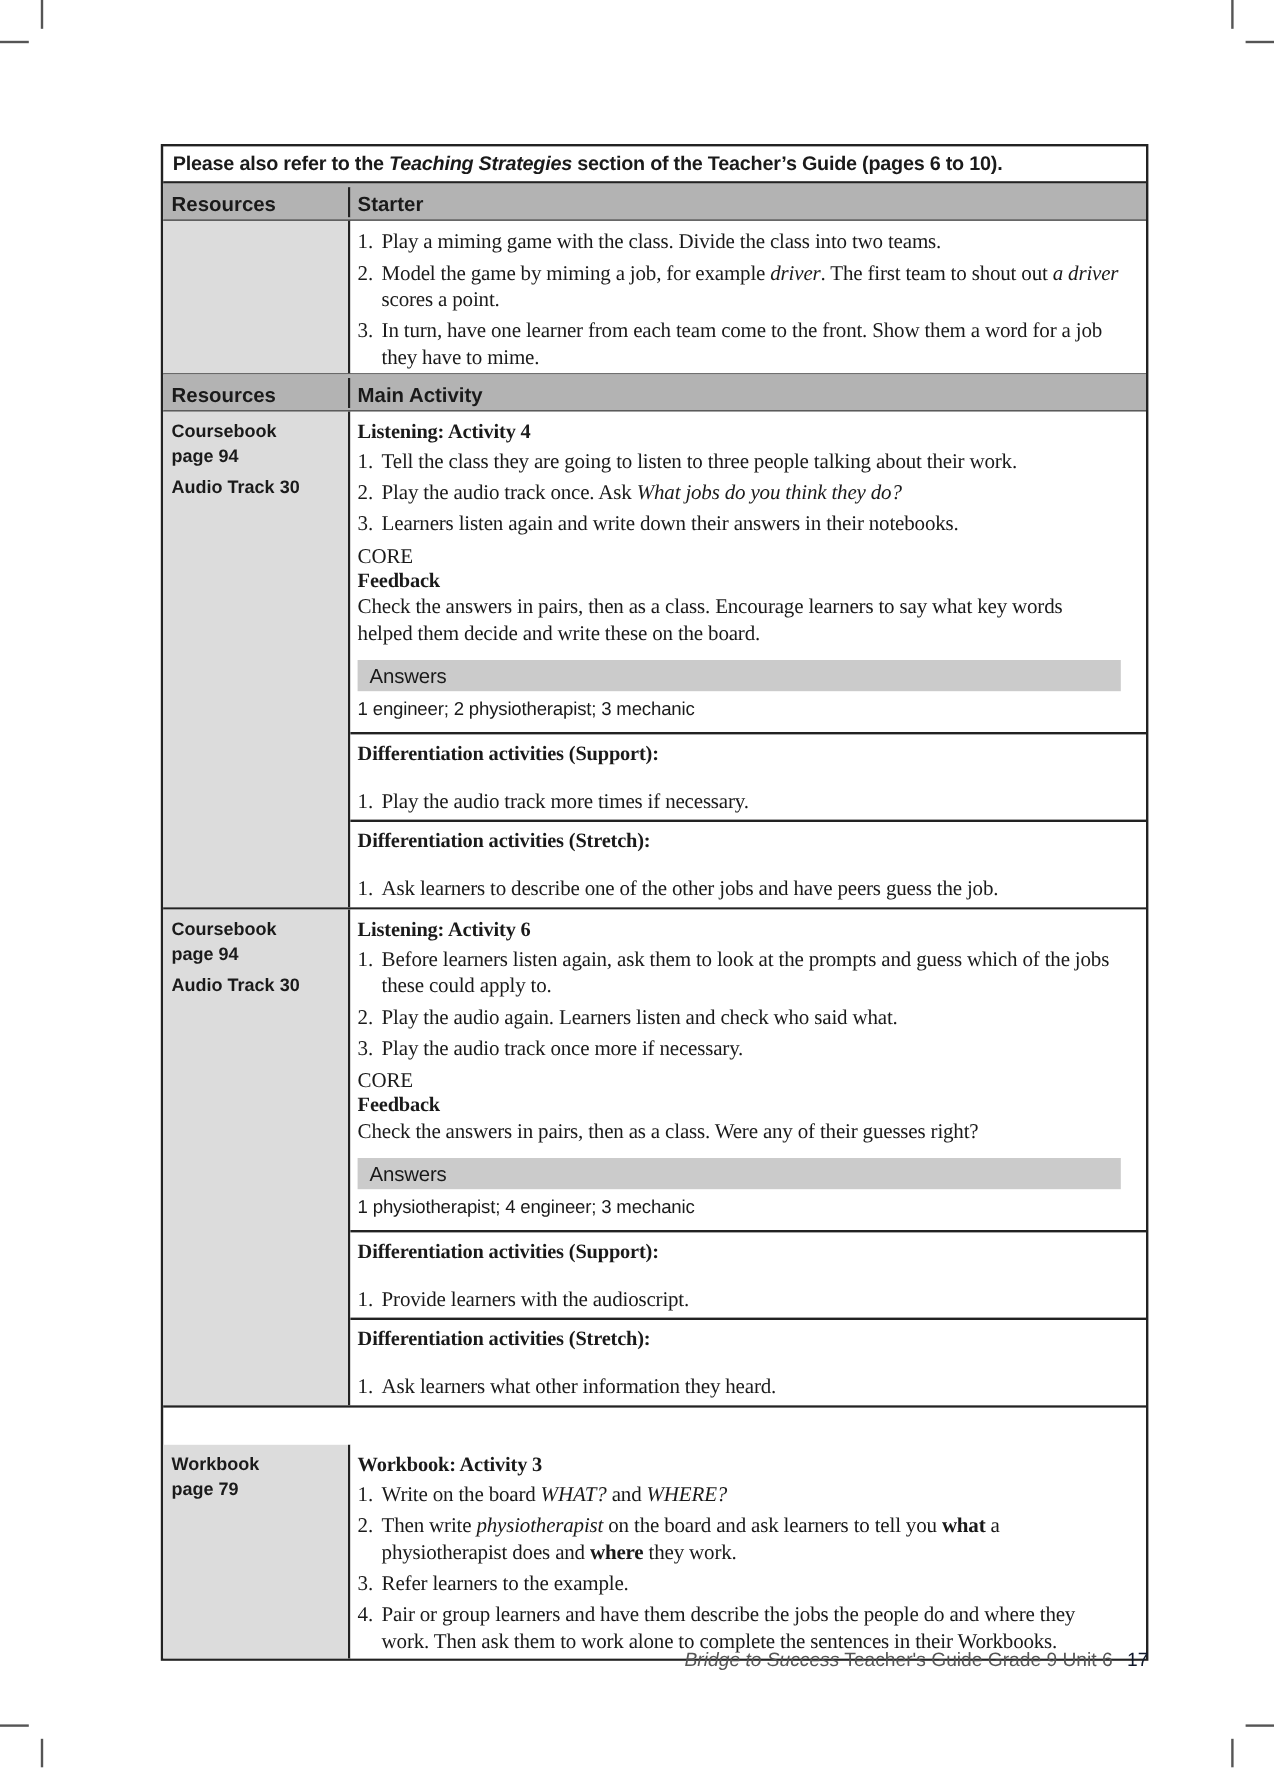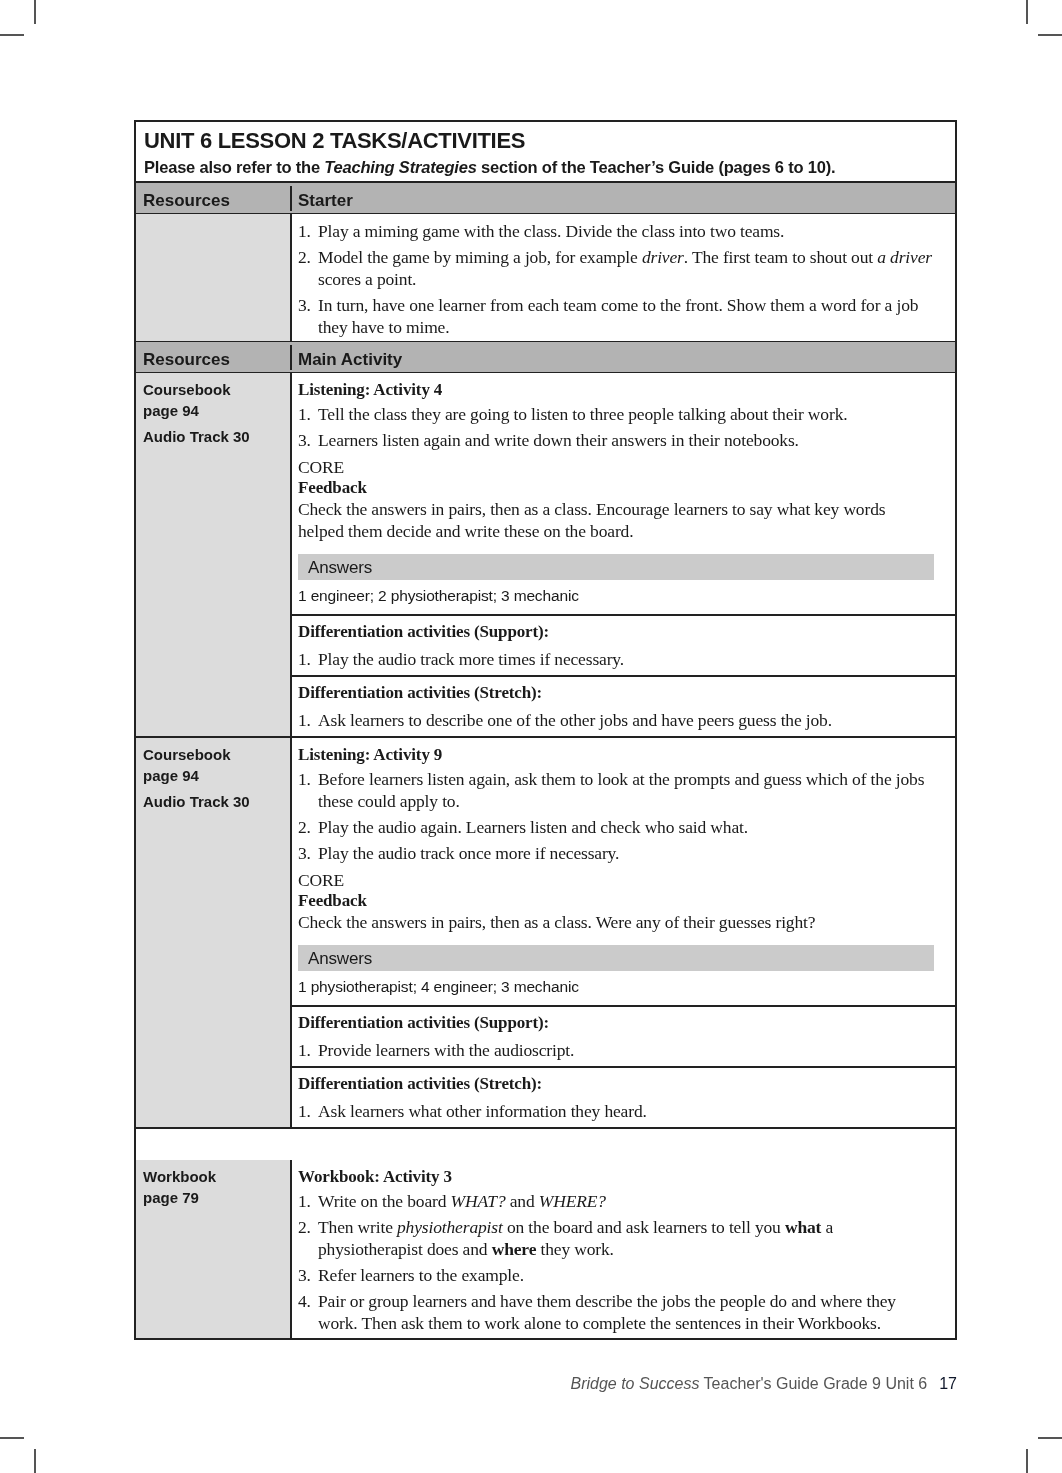--- a/index.html
+++ b/index.html
@@ -34,41 +34,40 @@
   .content ol { list-style: none; }
   .content li { padding-left: 20px; text-indent: -20px; margin-top: 4px; }
   .content li .num { display: inline-block; width: 20px; text-indent: 0; }
   .content .core { font-weight: normal; margin-top: 5px; line-height: 22px; }
   .content .fb { font-weight: bold; font-size: 17px; line-height: 20px; }
   .content .para { line-height: 22px; }
   .answers-bar { background: #cbcbcb; margin: 12px 0 0 0; height: 26px; font-family: "Liberation Sans", sans-serif; font-size: 17px; padding: 3px 0 0 10px; }
   .answers-text { font-family: "Liberation Sans", sans-serif; font-size: 15.5px; padding: 6px 0 4px 0; line-height: 20px; }
   .content.diff { padding-top: 6px; padding-bottom: 5px; }
   .content.diff .h { line-height: 20px; }
-  .content.diff li { margin-top: 6px; }
+  .content.diff li { margin-top: 18px; }
 
   .footer { position: absolute; top: 1375px; right: 105px; font-family: "Liberation Sans", sans-serif; font-size: 16px; color: #555; }
   .footer .book { font-style: italic; }
   .footer .pg { color: #0f172a; margin-left: 12px; font-size: 16px; }
 </style>
 </head>
 <body>
 
 <div class="crop" style="left:34px;top:0;width:2px;height:24px;"></div>
 <div class="crop" style="left:0;top:34px;width:24px;height:2px;"></div>
 <div class="crop" style="left:1026px;top:0;width:2px;height:24px;"></div>
 <div class="crop" style="left:1038px;top:34px;width:24px;height:2px;"></div>
 <div class="crop" style="left:0;top:1437px;width:24px;height:2px;"></div>
 <div class="crop" style="left:34px;top:1449px;width:2px;height:24px;"></div>
 <div class="crop" style="left:1038px;top:1437px;width:24px;height:2px;"></div>
 <div class="crop" style="left:1026px;top:1449px;width:2px;height:24px;"></div>
 
 <div class="lesson-table">
   <div class="title-block">
-    <div class="t1">UNIT 6 LESSON 2 TASKS/ACTIVITIES</div>
     <div class="t2"><span>Please also refer to the </span><i>Teaching Strategies</i><span> section of the Teacher’s Guide (pages 6 to 10).</span></div>
   </div>
 
   <div class="row header-row">
     <div class="col-l">Resources</div>
     <div class="col-r">Starter</div>
   </div>
   <div class="row sec" style="border-bottom:1px solid #222;">
     <div class="col-l"></div>
     <div class="col-r">
@@ -93,20 +92,21 @@
           <div>Coursebook</div>
           <div>page 94</div>
           <div class="gap"></div>
           <div>Audio Track 30</div>
         </div>
     <div class="col-r">
           <div class="content">
       <div class="h">Listening: Activity 4</div>
       <ol style="margin-top:-2px;">
               <li><span class="num">1.</span><span>Tell the class they are going to listen to three people talking about their work.</span></li>
+              <li><span class="num">2.</span><span>Play the audio track once. Ask <i>What jobs do you think they do?</i></span></li>
               <li><span class="num">3.</span><span>Learners listen again and write down their answers in their notebooks.</span></li>
             </ol>
             <div class="core">CORE</div>
       <div class="fb">Feedback</div>
       <div class="para">Check the answers in pairs, then as a class. Encourage learners to say what key words helped them decide and write these on the board.</div>
       <div class="answers-bar">Answers</div>
       <div class="answers-text">1 engineer; 2 physiotherapist; 3 mechanic</div>
     </div>
     <div style="border-top:2px solid #222;">
       <div class="content diff">
@@ -128,21 +128,21 @@
   </div>
       <div class="row sec">
     <div class="col-l res-block">
           <div>Coursebook</div>
           <div>page 94</div>
           <div class="gap"></div>
           <div>Audio Track 30</div>
         </div>
     <div class="col-r">
           <div class="content">
-      <div class="h">Listening: Activity 9</div>
+      <div class="h">Listening: Activity 6</div>
       <ol style="margin-top:-2px;">
               <li><span class="num">1.</span><span>Before learners listen again, ask them to look at the prompts and guess which of the jobs these could apply to.</span></li>
               <li><span class="num">2.</span><span>Play the audio again. Learners listen and check who said what.</span></li>
               <li><span class="num">3.</span><span>Play the audio track once more if necessary.</span></li>
             </ol>
             <div class="core">CORE</div>
       <div class="fb">Feedback</div>
       <div class="para">Check the answers in pairs, then as a class. Were any of their guesses right?</div>
       <div class="answers-bar">Answers</div>
       <div class="answers-text">1 physiotherapist; 4 engineer; 3 mechanic</div>

